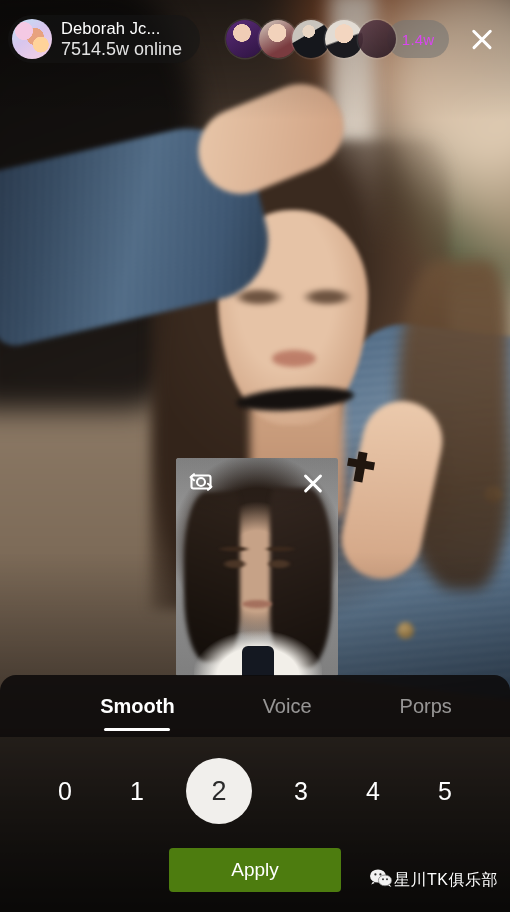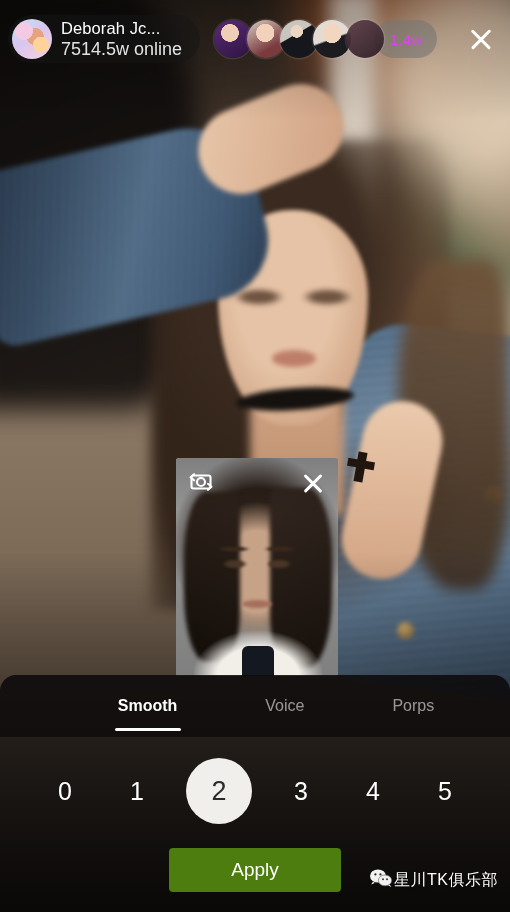--- a/index.html
+++ b/index.html
@@ -100,21 +100,21 @@
     border-radius:40% 20% 30% 50%; }
 
   
   .bg-vig-bottom { position:absolute; left:0; right:0; bottom:0; height:360px;
     background:linear-gradient(180deg, rgba(0,0,0,0) 0%, rgba(0,0,0,.30) 38%, rgba(0,0,0,.62) 78%, rgba(0,0,0,.80) 100%); }
   .bg-vig-top { position:absolute; left:0; right:0; top:0; height:120px;
     background:linear-gradient(180deg, rgba(0,0,0,.30), rgba(0,0,0,0)); }
 
   
   .topbar { position:absolute; left:0; top:0; right:0; height:78px;
-    display:flex; align-items:center; padding:0 12px 0 8px; gap:4px; }
+    display:flex; align-items:center; padding:0 12px 0 8px; gap:16px; }
 
   .user-pill { display:flex; align-items:center; gap:9px;
     background:rgba(22,22,22,.55); border-radius:26px; padding:4px 18px 4px 4px; height:48px;
     flex:0 0 auto; }
   .user-avatar { width:40px; height:40px; border-radius:50%; flex:0 0 auto; overflow:hidden;
     background:
       radial-gradient(circle at 30% 30%, #f4c9e4 0 22%, rgba(0,0,0,0) 23%),
       radial-gradient(circle at 72% 64%, #ffd39a 0 20%, rgba(0,0,0,0) 21%),
       radial-gradient(circle at 58% 44%, #e8a27f 0 26%, rgba(0,0,0,0) 27%),
       linear-gradient(145deg,#bfe3f5 0%,#d8c6ee 45%,#f7d0e2 100%); }
@@ -186,21 +186,21 @@
 
   
   .panel { position:absolute; left:0; right:0; bottom:0; height:237px; }
   .panel-tabbar { position:absolute; left:0; right:0; top:0; height:62px;
     background:rgba(12,10,10,.88); border-radius:16px 16px 0 0; }
   .panel-body { position:absolute; left:0; right:0; top:62px; bottom:0;
     background:rgba(10,9,9,.42); }
 
   .tabs { position:absolute; left:0; right:0; top:0; height:62px;
     display:flex; align-items:center; justify-content:center; gap:38px; }
-  .tab { position:relative; color:rgba(255,255,255,.56); font-size:16px; font-weight:400;
+  .tab { position:relative; color:rgba(255,255,255,.56); font-size:20px; font-weight:400;
     padding:0 4px; height:62px; display:flex; align-items:center;margin-left:42px; }
   .tab.is-active { color:#fff; font-weight:700; }
   .tab.is-active::after { content:""; position:absolute; left:50%; transform:translateX(-50%);
     bottom:6px; width:66px; height:3.4px; background:#fff; border-radius:2px; }
 
   .levels { position:absolute; left:0; right:0; top:70px; height:92px;
     display:flex; align-items:center; justify-content:space-between; padding:0 42px; }
   .level { width:46px; height:46px; border-radius:50%; display:flex; align-items:center;
     justify-content:center; color:#fff; font-size:25px; font-weight:400; }
   .level.is-selected { width:66px; height:66px; background:#f1efec; color:#2b2b2b; font-size:27px; }

